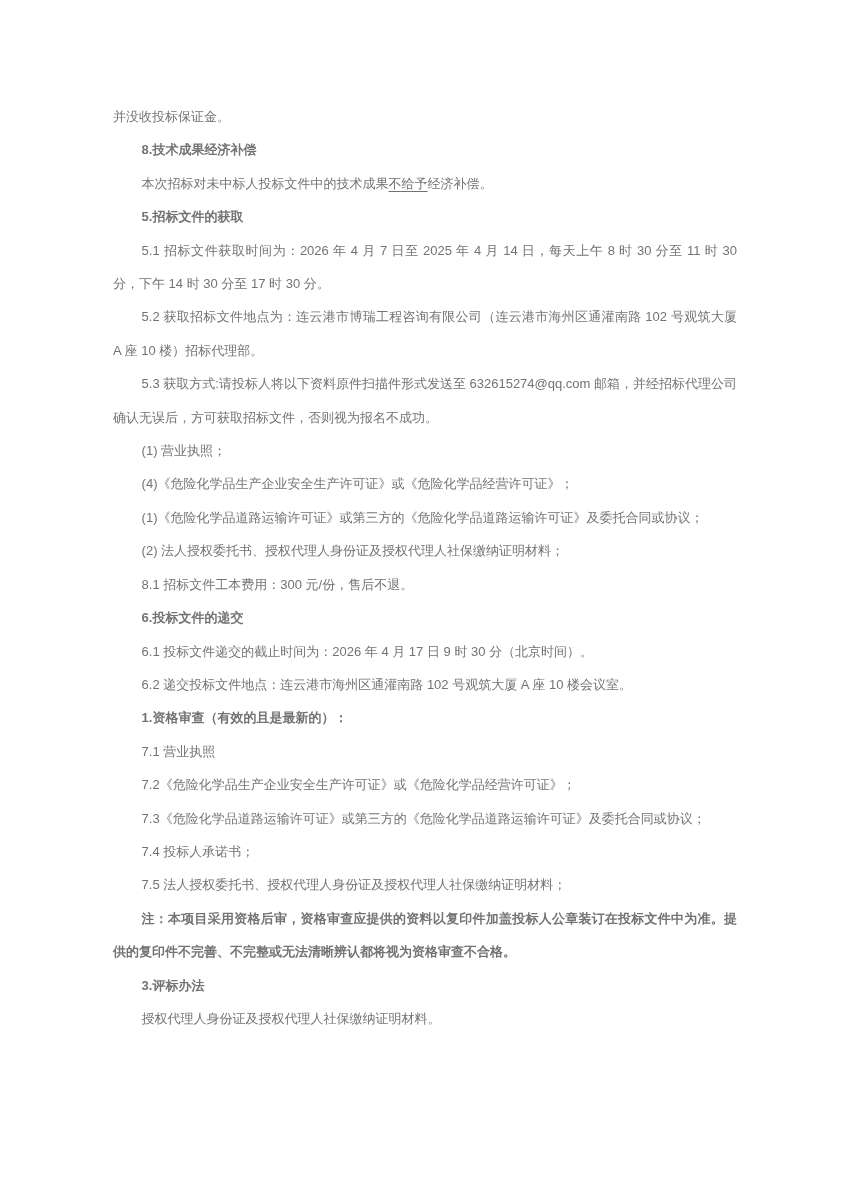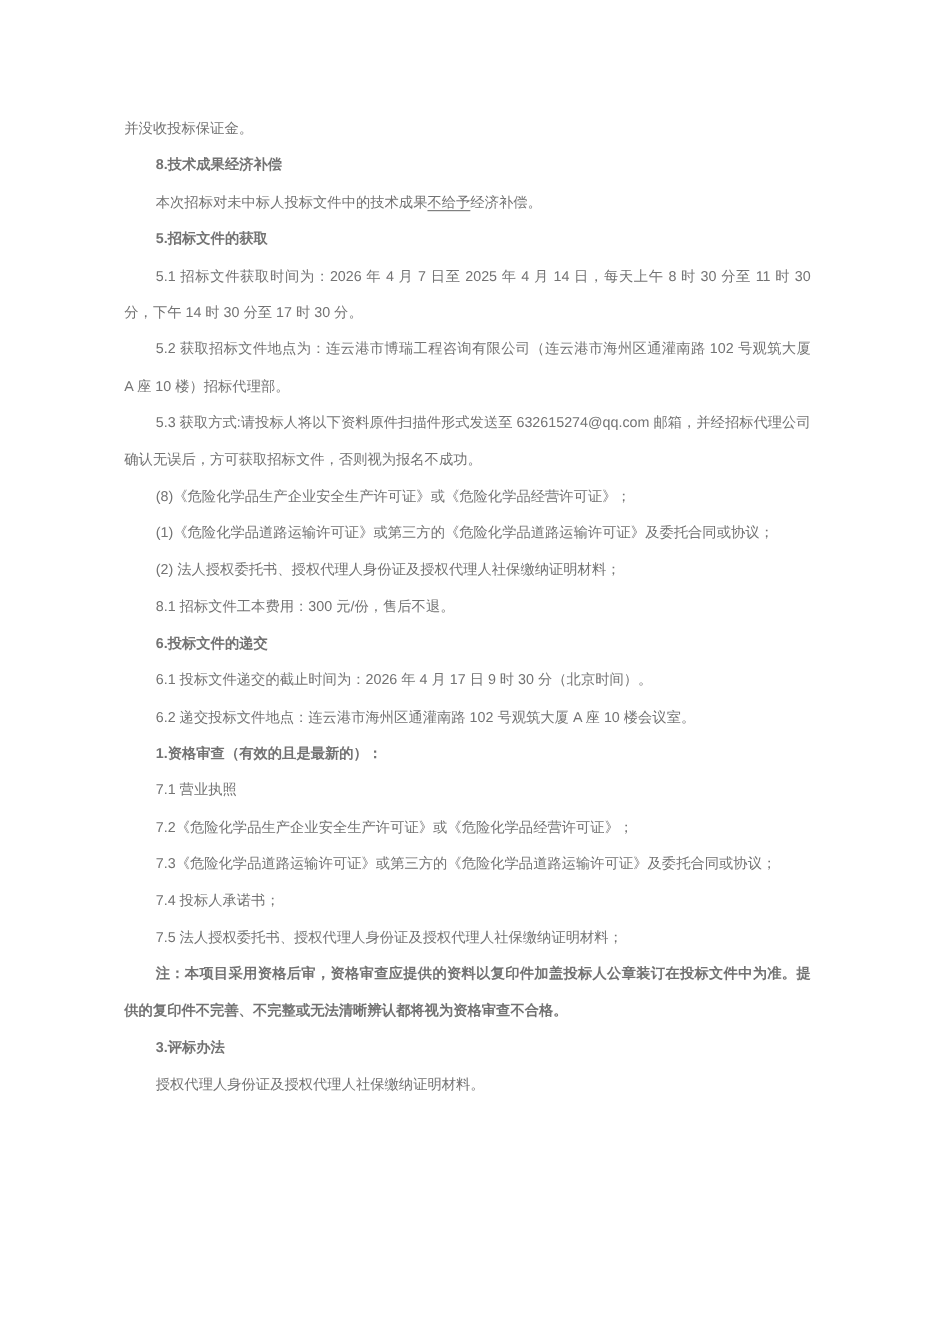--- a/index.html
+++ b/index.html
@@ -52,22 +52,23 @@
     <p><span>本次招标对未中标人投标文件中的技术成果</span><span class="u">不给予</span><span>经济补偿。</span></p>
 
     <p class="bold">5.招标文件的获取</p>
 
     <p>5.1 招标文件获取时间为：2026 年 4 月 7 日至 2025 年 4 月 14 日，每天上午 8 时 30 分至 11 时 30 分，下午 14 时 30 分至 17 时 30 分。</p>
 
     <p>5.2 获取招标文件地点为：连云港市博瑞工程咨询有限公司（连云港市海州区通灌南路 102 号观筑大厦 A 座 10 楼）招标代理部。</p>
 
     <p>5.3 获取方式:请投标人将以下资料原件扫描件形式发送至 632615274@qq.com 邮箱，并经招标代理公司确认无误后，方可获取招标文件，否则视为报名不成功。</p>
 
+    <p>(1) 营业执照；</p>
 
-    <p>(8)《危险化学品生产企业安全生产许可证》或《危险化学品经营许可证》；</p>
+    <p>(4)《危险化学品生产企业安全生产许可证》或《危险化学品经营许可证》；</p>
 
     <p>(1)《危险化学品道路运输许可证》或第三方的《危险化学品道路运输许可证》及委托合同或协议；</p>
 
     <p>(2) 法人授权委托书、授权代理人身份证及授权代理人社保缴纳证明材料；</p>
 
     <p>8.1 招标文件工本费用：300 元/份，售后不退。</p>
 
     <p class="bold">6.投标文件的递交</p>
 
     <p>6.1 投标文件递交的截止时间为：2026 年 4 月 17 日 9 时 30 分（北京时间）。</p>

